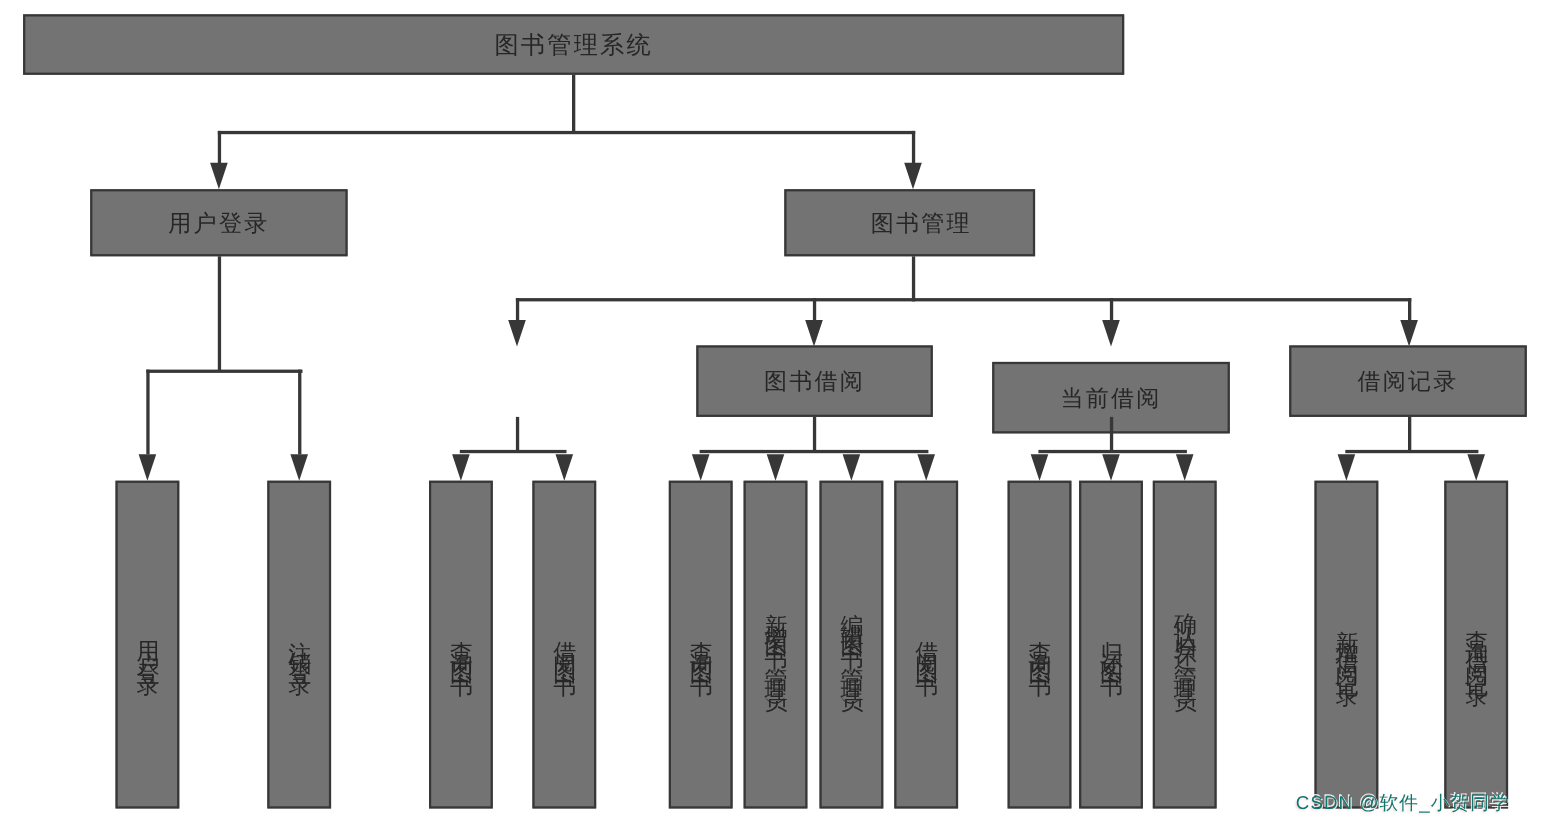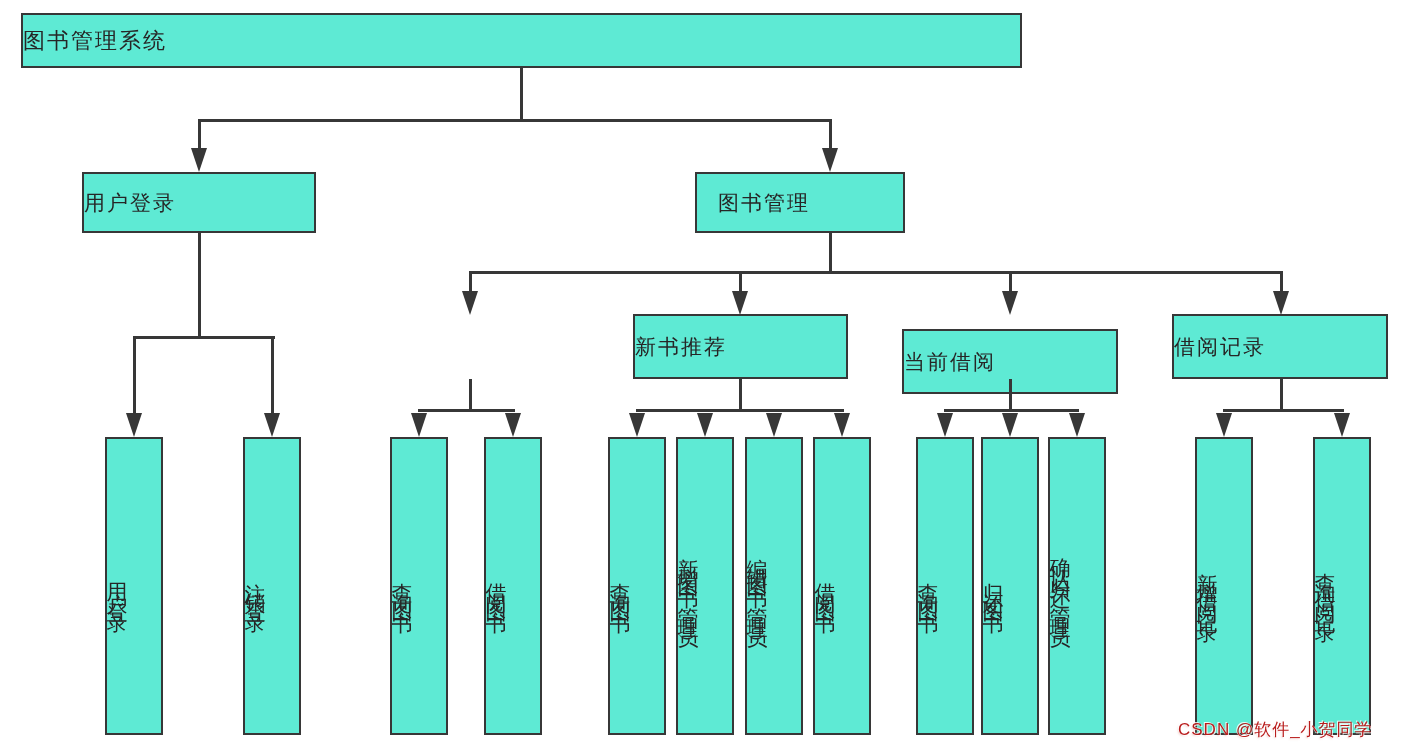--- a/index.html
+++ b/index.html
@@ -5,25 +5,26 @@
   html,body{margin:0;padding:0;background:#ffffff;}
   body{font-family:"Liberation Sans", sans-serif;}
   .canvas{
     position:relative;
     width:1405px;height:747px;
     background:#ffffff;
     overflow:hidden;
   }
   .box{
     position:absolute;
-    background:#5eead4;
+    background:#737373;
     border:2.5px solid #373737;
     box-sizing:border-box;
     display:flex;
     align-items:center;
+    justify-content:center;
     color:#262626;
   }
   .hlabel span{
     font-size:21px;
     letter-spacing:2px;
     white-space:nowrap;
   }
   .rootbox span{
     font-size:22px;
     letter-spacing:2px;
@@ -49,21 +50,21 @@
     width:0;height:0;
     border-left:8px solid transparent;
     border-right:8px solid transparent;
     border-top:24px solid #373737;
   }
   .watermark{
     position:absolute;
     left:1178px;top:718px;
     font-size:17px;
     letter-spacing:1px;
-    color:#b91c1c;
+    color:#0f766e;
     white-space:nowrap;
     text-shadow:
       1px 1px 0 rgba(255,255,255,0.85),
       -1px -1px 0 rgba(255,255,255,0.85),
       -1px 1px 2px rgba(214,120,110,0.35);
     z-index:5;
   }
 </style>
 </head>
 <body>
@@ -77,21 +78,21 @@
   <div class="line" style="left:519.5px;top:68px;width:3px;height:53px;"></div>
   <div class="line" style="left:197.5px;top:119px;width:634px;height:3px;"></div>
   <div class="line" style="left:197.5px;top:119px;width:3px;height:32px;"></div>
   <div class="arrow" style="left:191px;top:148px;"></div>
   <div class="line" style="left:828.5px;top:119px;width:3px;height:32px;"></div>
   <div class="arrow" style="left:822px;top:148px;"></div>
 
   <div class="box hlabel" style="left:82px;top:172px;width:234px;height:61px;">
     <span>用户登录</span>
   </div>
-  <div class="box hlabel" style="left:695px;top:172px;width:210px;height:61px;padding-left:21px;">
+  <div class="box hlabel" style="left:713px;top:172px;width:228px;height:61px;padding-left:21px;">
     <span>图书管理</span>
   </div>
 
   <div class="line" style="left:197.5px;top:233px;width:3px;height:105px;"></div>
   <div class="line" style="left:132.5px;top:336px;width:142px;height:3px;"></div>
   <div class="line" style="left:132.5px;top:336px;width:3px;height:77px;"></div>
   <div class="arrow" style="left:126px;top:413px;"></div>
   <div class="line" style="left:270.5px;top:336px;width:3px;height:77px;"></div>
   <div class="arrow" style="left:264px;top:413px;"></div>
 
@@ -100,21 +101,21 @@
   <div class="line" style="left:468.5px;top:271px;width:3px;height:22px;"></div>
   <div class="arrow" style="left:462px;top:291px;"></div>
   <div class="line" style="left:738.5px;top:271px;width:3px;height:22px;"></div>
   <div class="arrow" style="left:732px;top:291px;"></div>
   <div class="line" style="left:1008.5px;top:271px;width:3px;height:22px;"></div>
   <div class="arrow" style="left:1002px;top:291px;"></div>
   <div class="line" style="left:1279.5px;top:271px;width:3px;height:22px;"></div>
   <div class="arrow" style="left:1273px;top:291px;"></div>
 
   <div class="box hlabel" style="left:633px;top:314px;width:215px;height:65px;">
-    <span>新书推荐</span>
+    <span>图书借阅</span>
   </div>
   <div class="box hlabel" style="left:902px;top:314px;width:216px;height:65px;margin-top:15px;">
     <span>当前借阅</span>
   </div>
   <div class="box hlabel" style="left:1172px;top:314px;width:216px;height:65px;">
     <span>借阅记录</span>
   </div>
 
   <div class="line" style="left:468.5px;top:379px;width:3px;height:32px;"></div>
   <div class="line" style="left:417.5px;top:409px;width:97px;height:3px;"></div>

